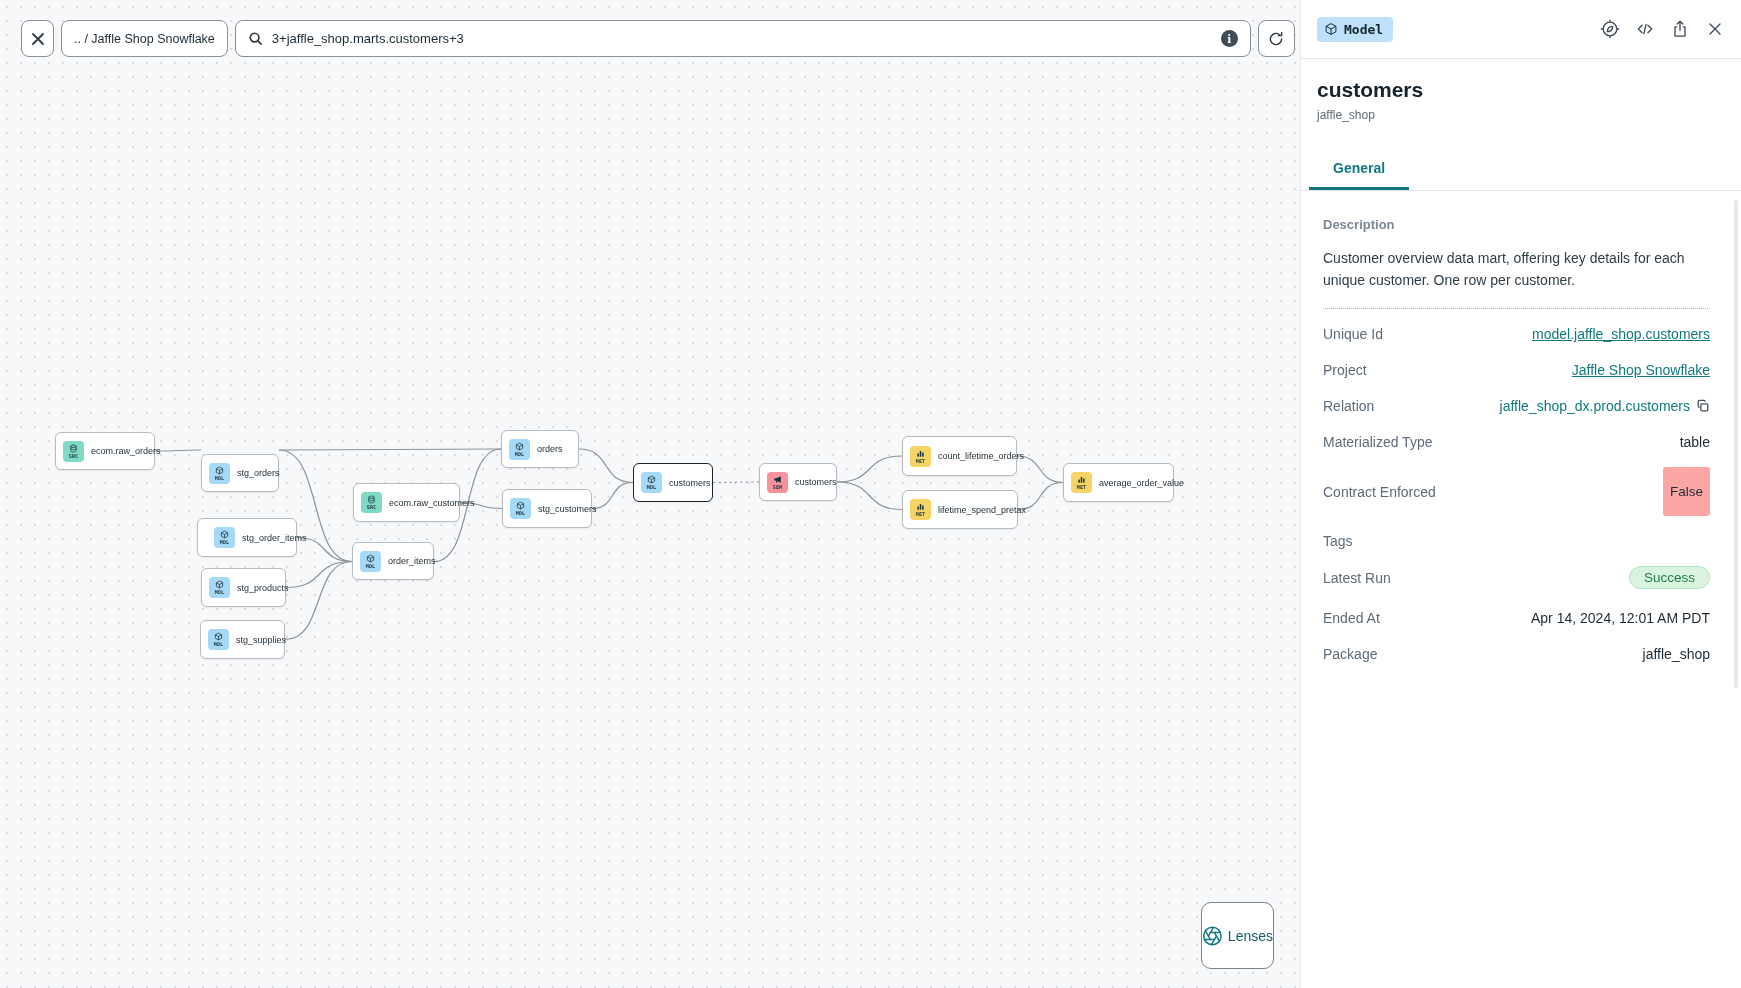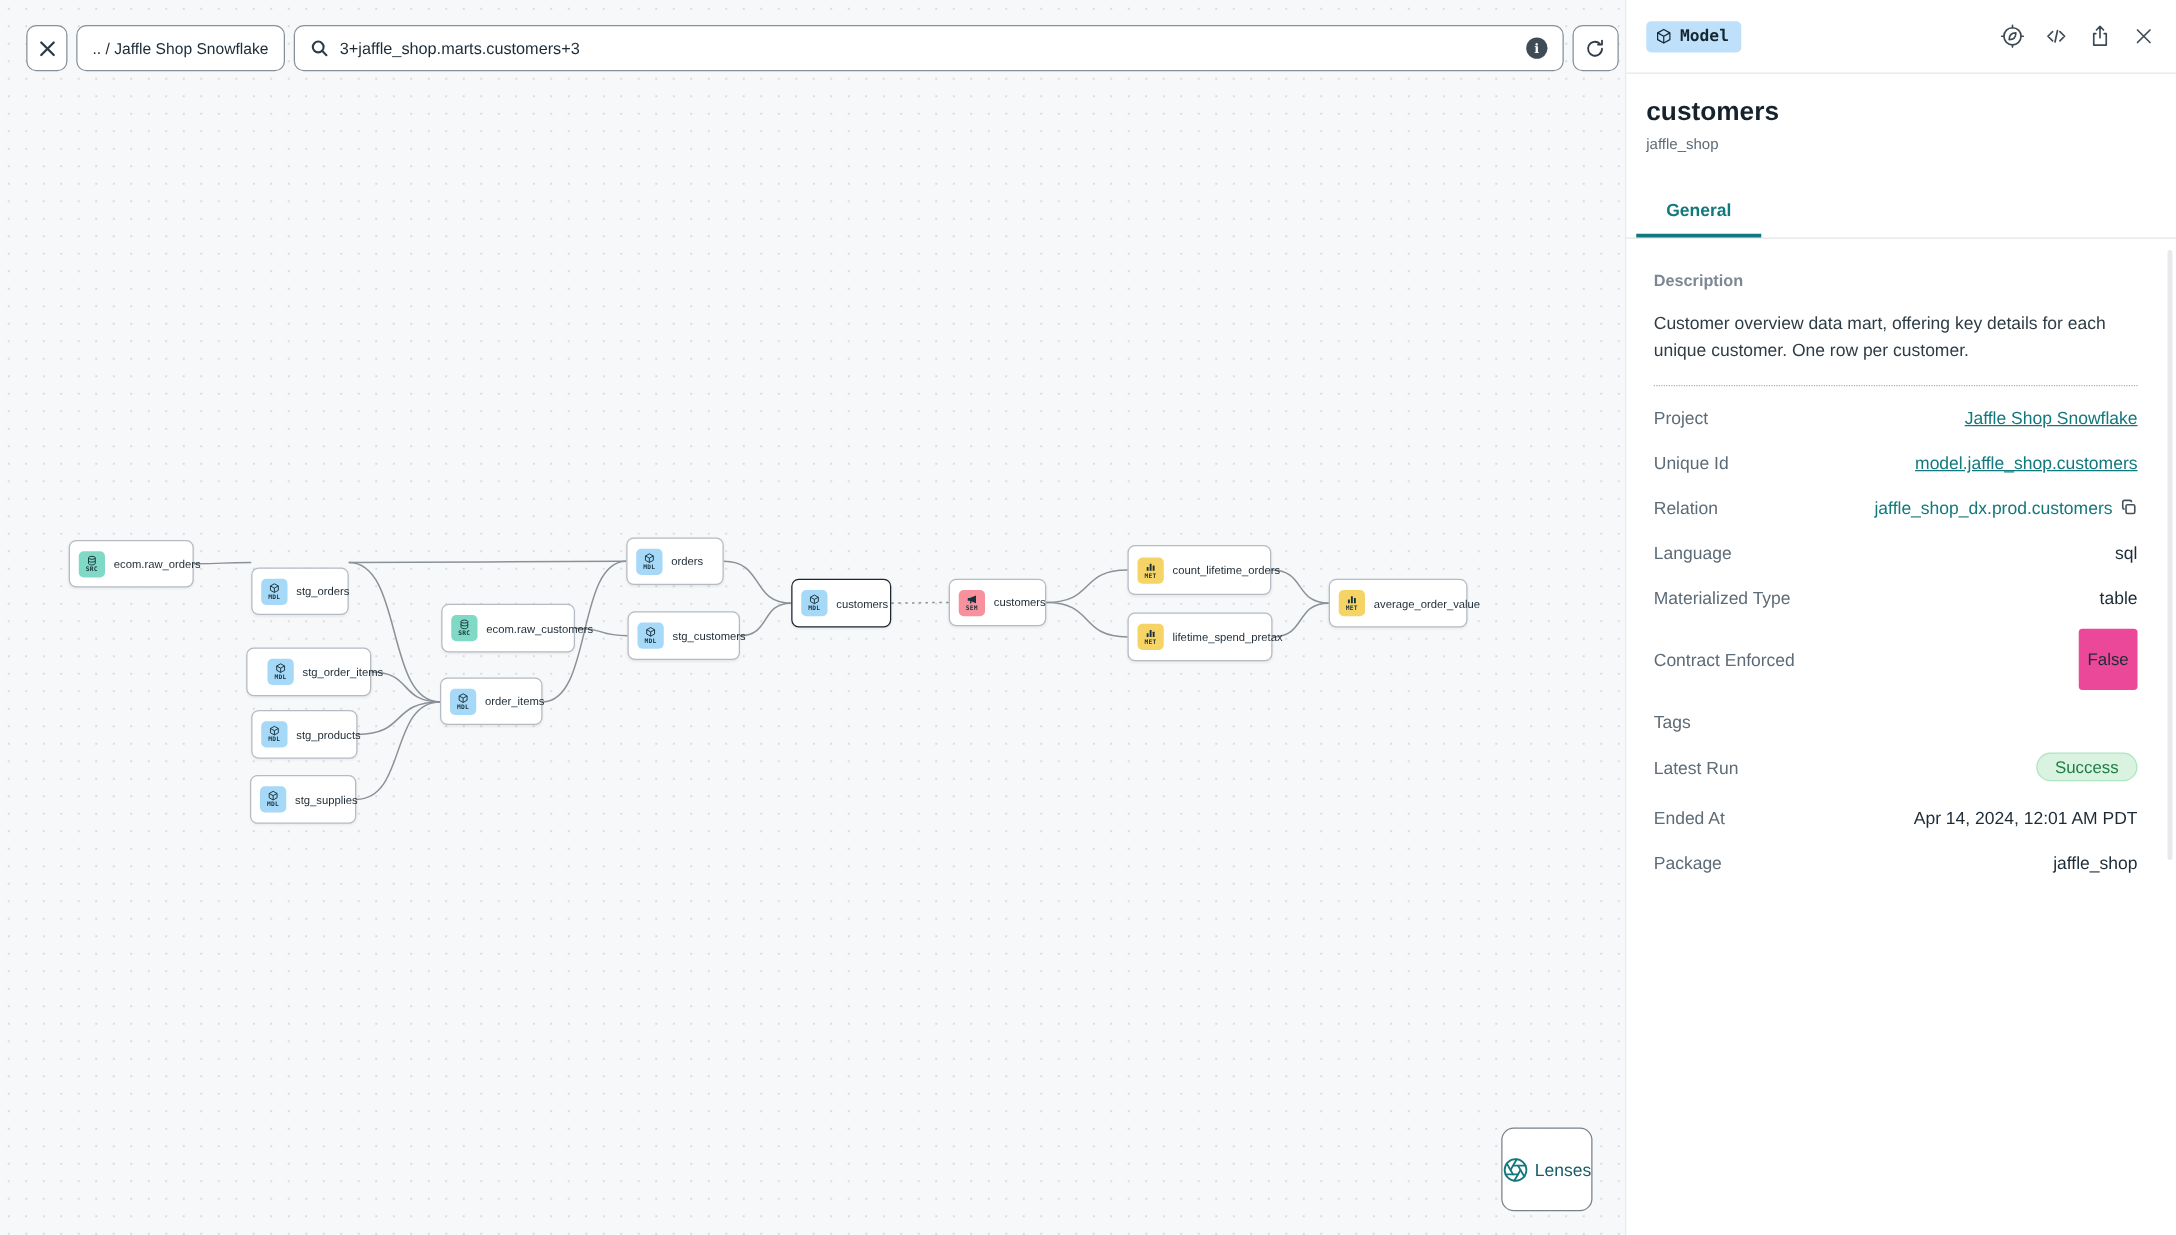--- a/index.html
+++ b/index.html
@@ -86,21 +86,21 @@
 
   .frow { display:flex; justify-content:space-between; align-items:center;
     min-height:22px; margin-bottom:14px; }
   .flabel { font-size:14px; color:#5d6b77; white-space:nowrap; }
   .fvalue { font-size:14px; color:#1c2b36; text-align:right; }
   a.fvalue.link { color:#11787d; text-decoration:underline; cursor:pointer; }
   .fvalue.rel { color:#11787d; display:inline-flex; align-items:center; gap:6px; }
   .copy-btn { background:none; border:none; padding:0; cursor:pointer; display:flex; }
   .copy-btn svg { width:14px; height:14px; stroke:#44535e; stroke-width:1.5; fill:none;
     stroke-linejoin:round; }
-  .badge-gray { background:#ec4899; border-radius:3px; padding:17px 7px; font-size:13.5px;
+  .badge-gray { background:#fca5a5; border-radius:3px; padding:17px 7px; font-size:13.5px;
     color:#1c2b36; }
   .pill-success { background:#d9f3e0; border:1px solid #aee4bf; border-radius:13px;
     padding:3px 14px; font-size:13.5px; color:#1e7e45; }
   .row-gap { margin-bottom:18px; }
 
   .scroll-thumb { position:absolute; right:3px; top:200px; width:4px; height:488px;
     background:#e7e9ec; border-radius:2px; }
 </style>
 </head>
 <body>
@@ -383,44 +383,40 @@
     <div class="tabs">
       <div class="tab">General</div>
     </div>
 
     <div class="content">
       <div class="desc-label">Description</div>
       <p class="desc">Customer overview data mart, offering key details for each unique customer. One row per customer.</p>
       <div class="divider"></div>
 
       <div class="frow">
+        <span class="flabel">Unique Id</span>
+        <a class="fvalue link">model.jaffle_shop.customers</a>
+      </div>
+      <div class="frow">
         <span class="flabel">Project</span>
         <a class="fvalue link">Jaffle Shop Snowflake</a>
-      </div>
-      <div class="frow">
-        <span class="flabel">Unique Id</span>
-        <a class="fvalue link">model.jaffle_shop.customers</a>
       </div>
       <div class="frow">
         <span class="flabel">Relation</span>
         <span class="fvalue rel">
           <span>jaffle_shop_dx.prod.customers</span>
           <button class="copy-btn">
             <svg viewBox="0 0 16 16">
               <rect x="5.5" y="5.5" width="8" height="8" rx="1.4"></rect>
                 <path d="M10.5 3.2V3a1.5 1.5 0 0 0-1.5-1.5H4A1.5 1.5 0 0 0 2.5 3v5A1.5 1.5 0 0 0 4 9.5h.2"></path>
             </svg>
           </button>
         </span>
       </div>
       <div class="frow">
-        <span class="flabel">Language</span>
-        <span class="fvalue">sql</span>
-      </div>
-      <div class="frow">
         <span class="flabel">Materialized Type</span>
         <span class="fvalue">table</span>
       </div>
       <div class="frow">
         <span class="flabel">Contract Enforced</span>
         <span class="badge-gray">False</span>
       </div>
       <div class="frow">
         <span class="flabel">Tags</span>
         <span class="fvalue"></span>

